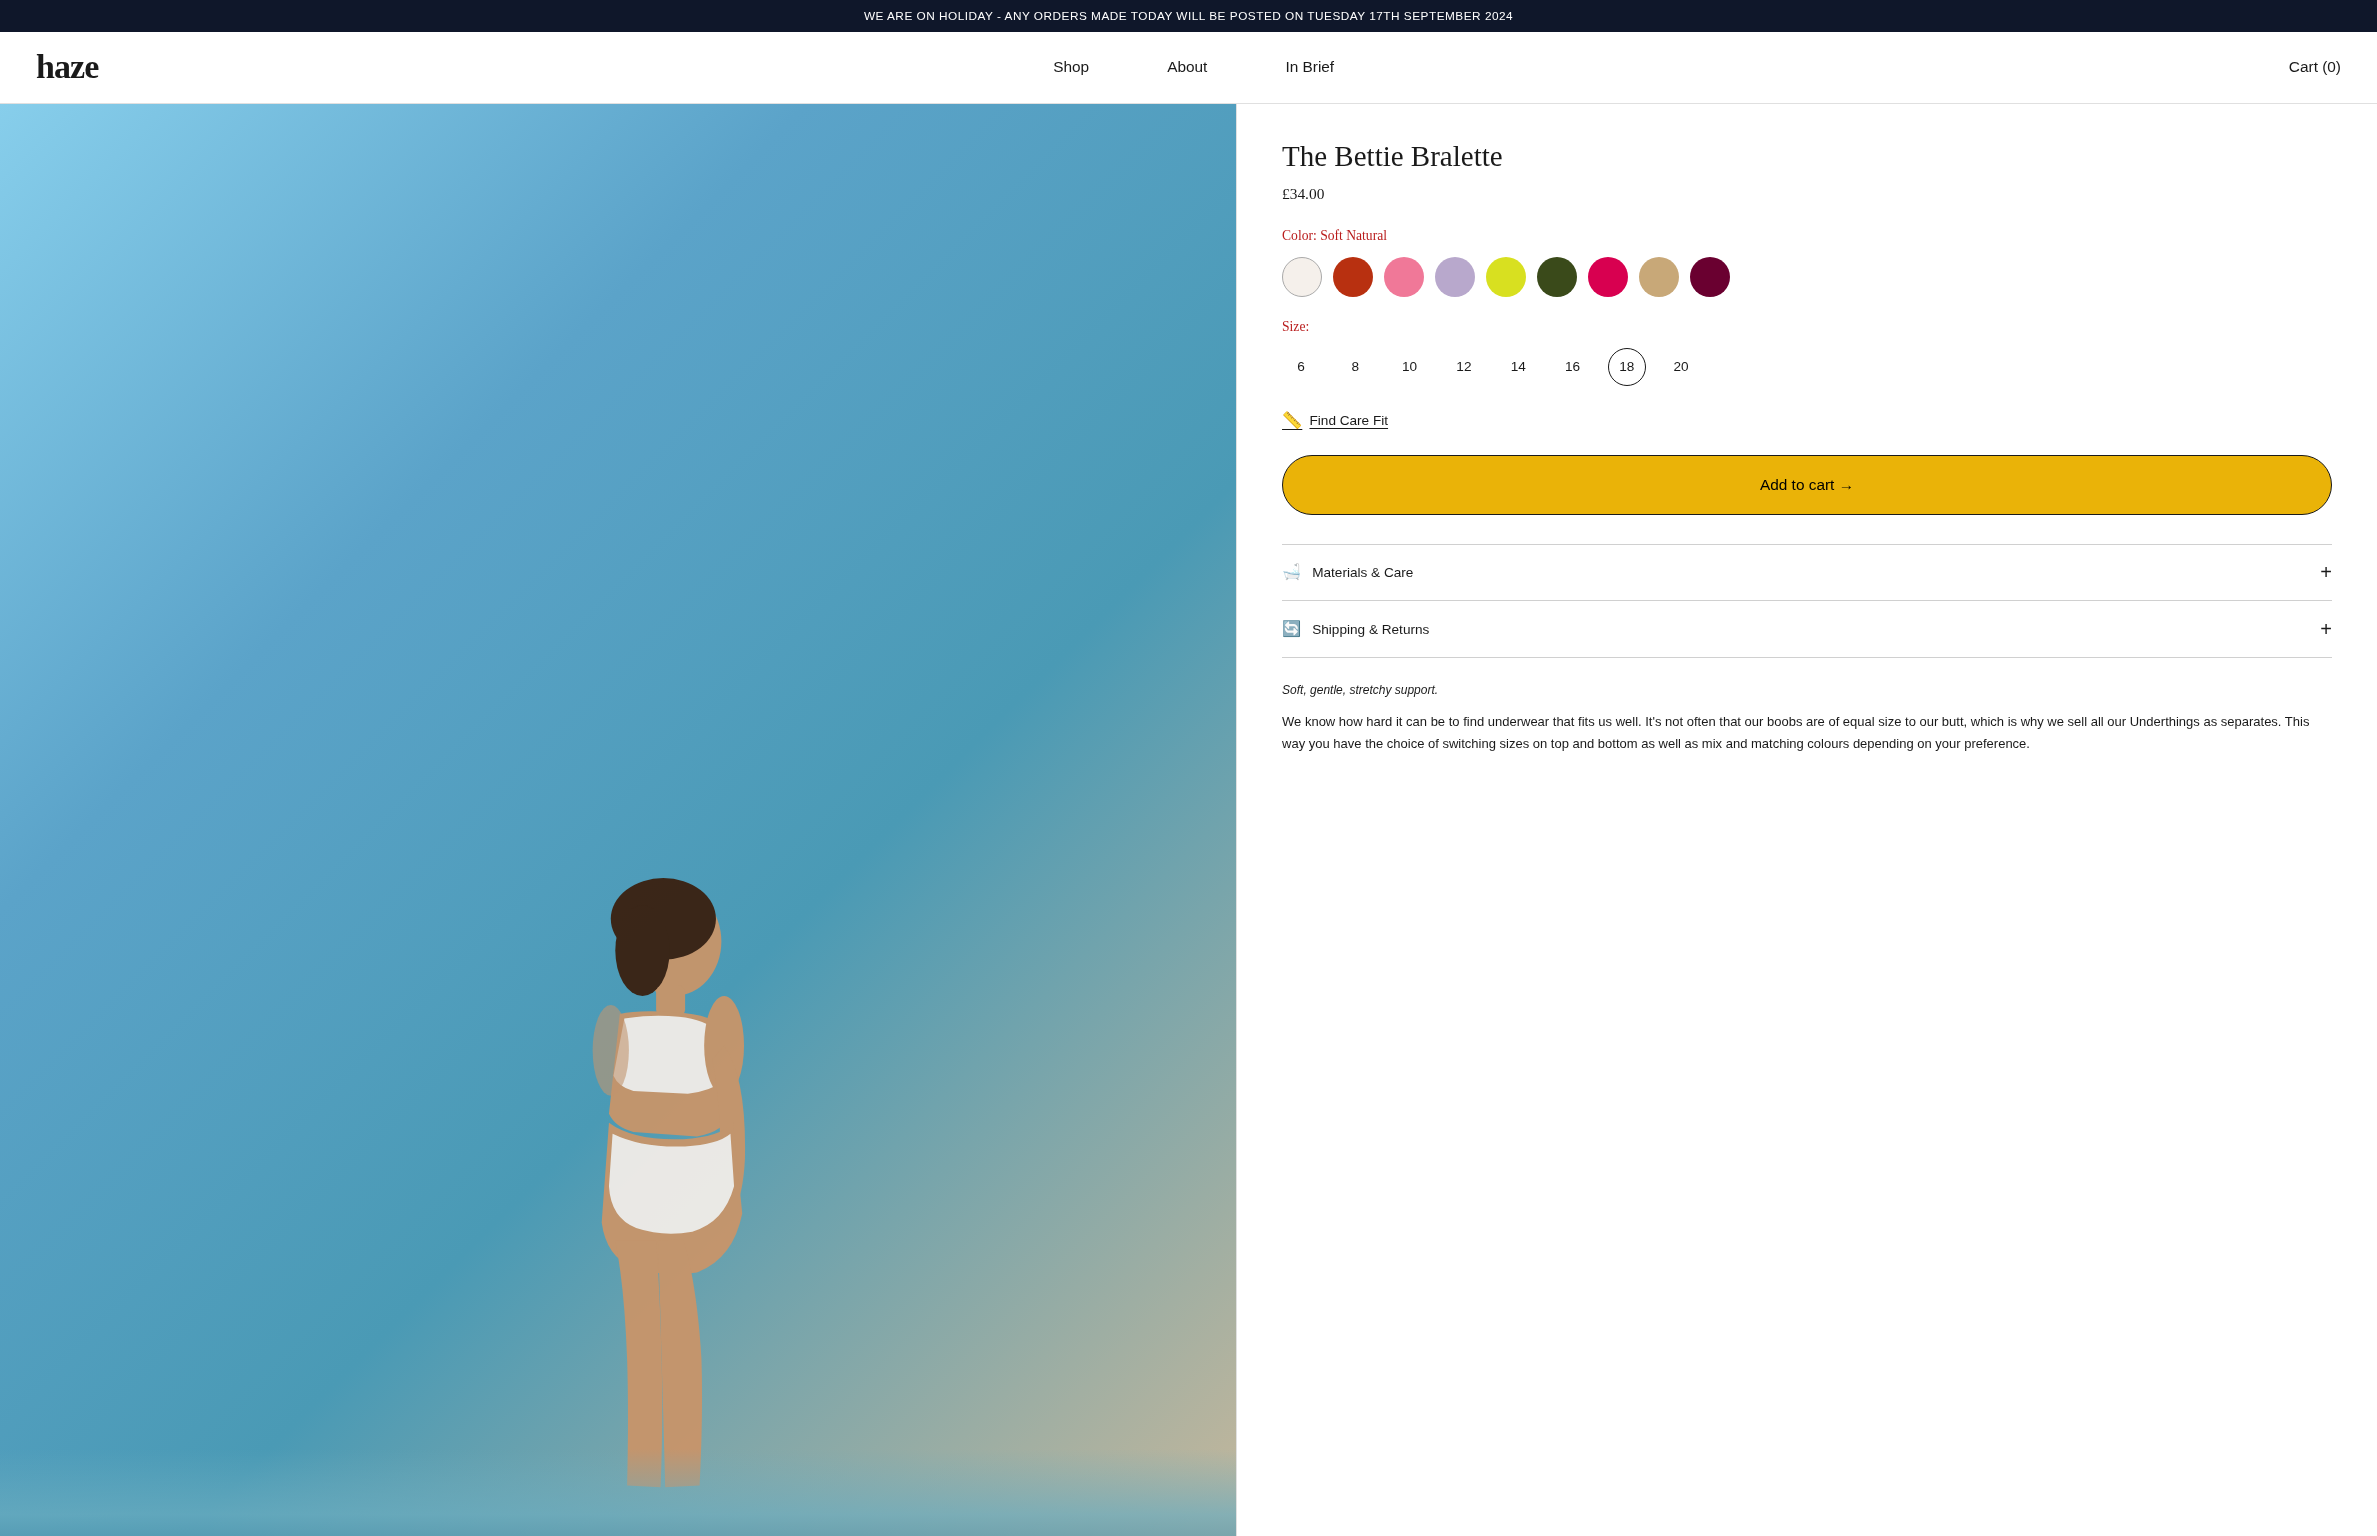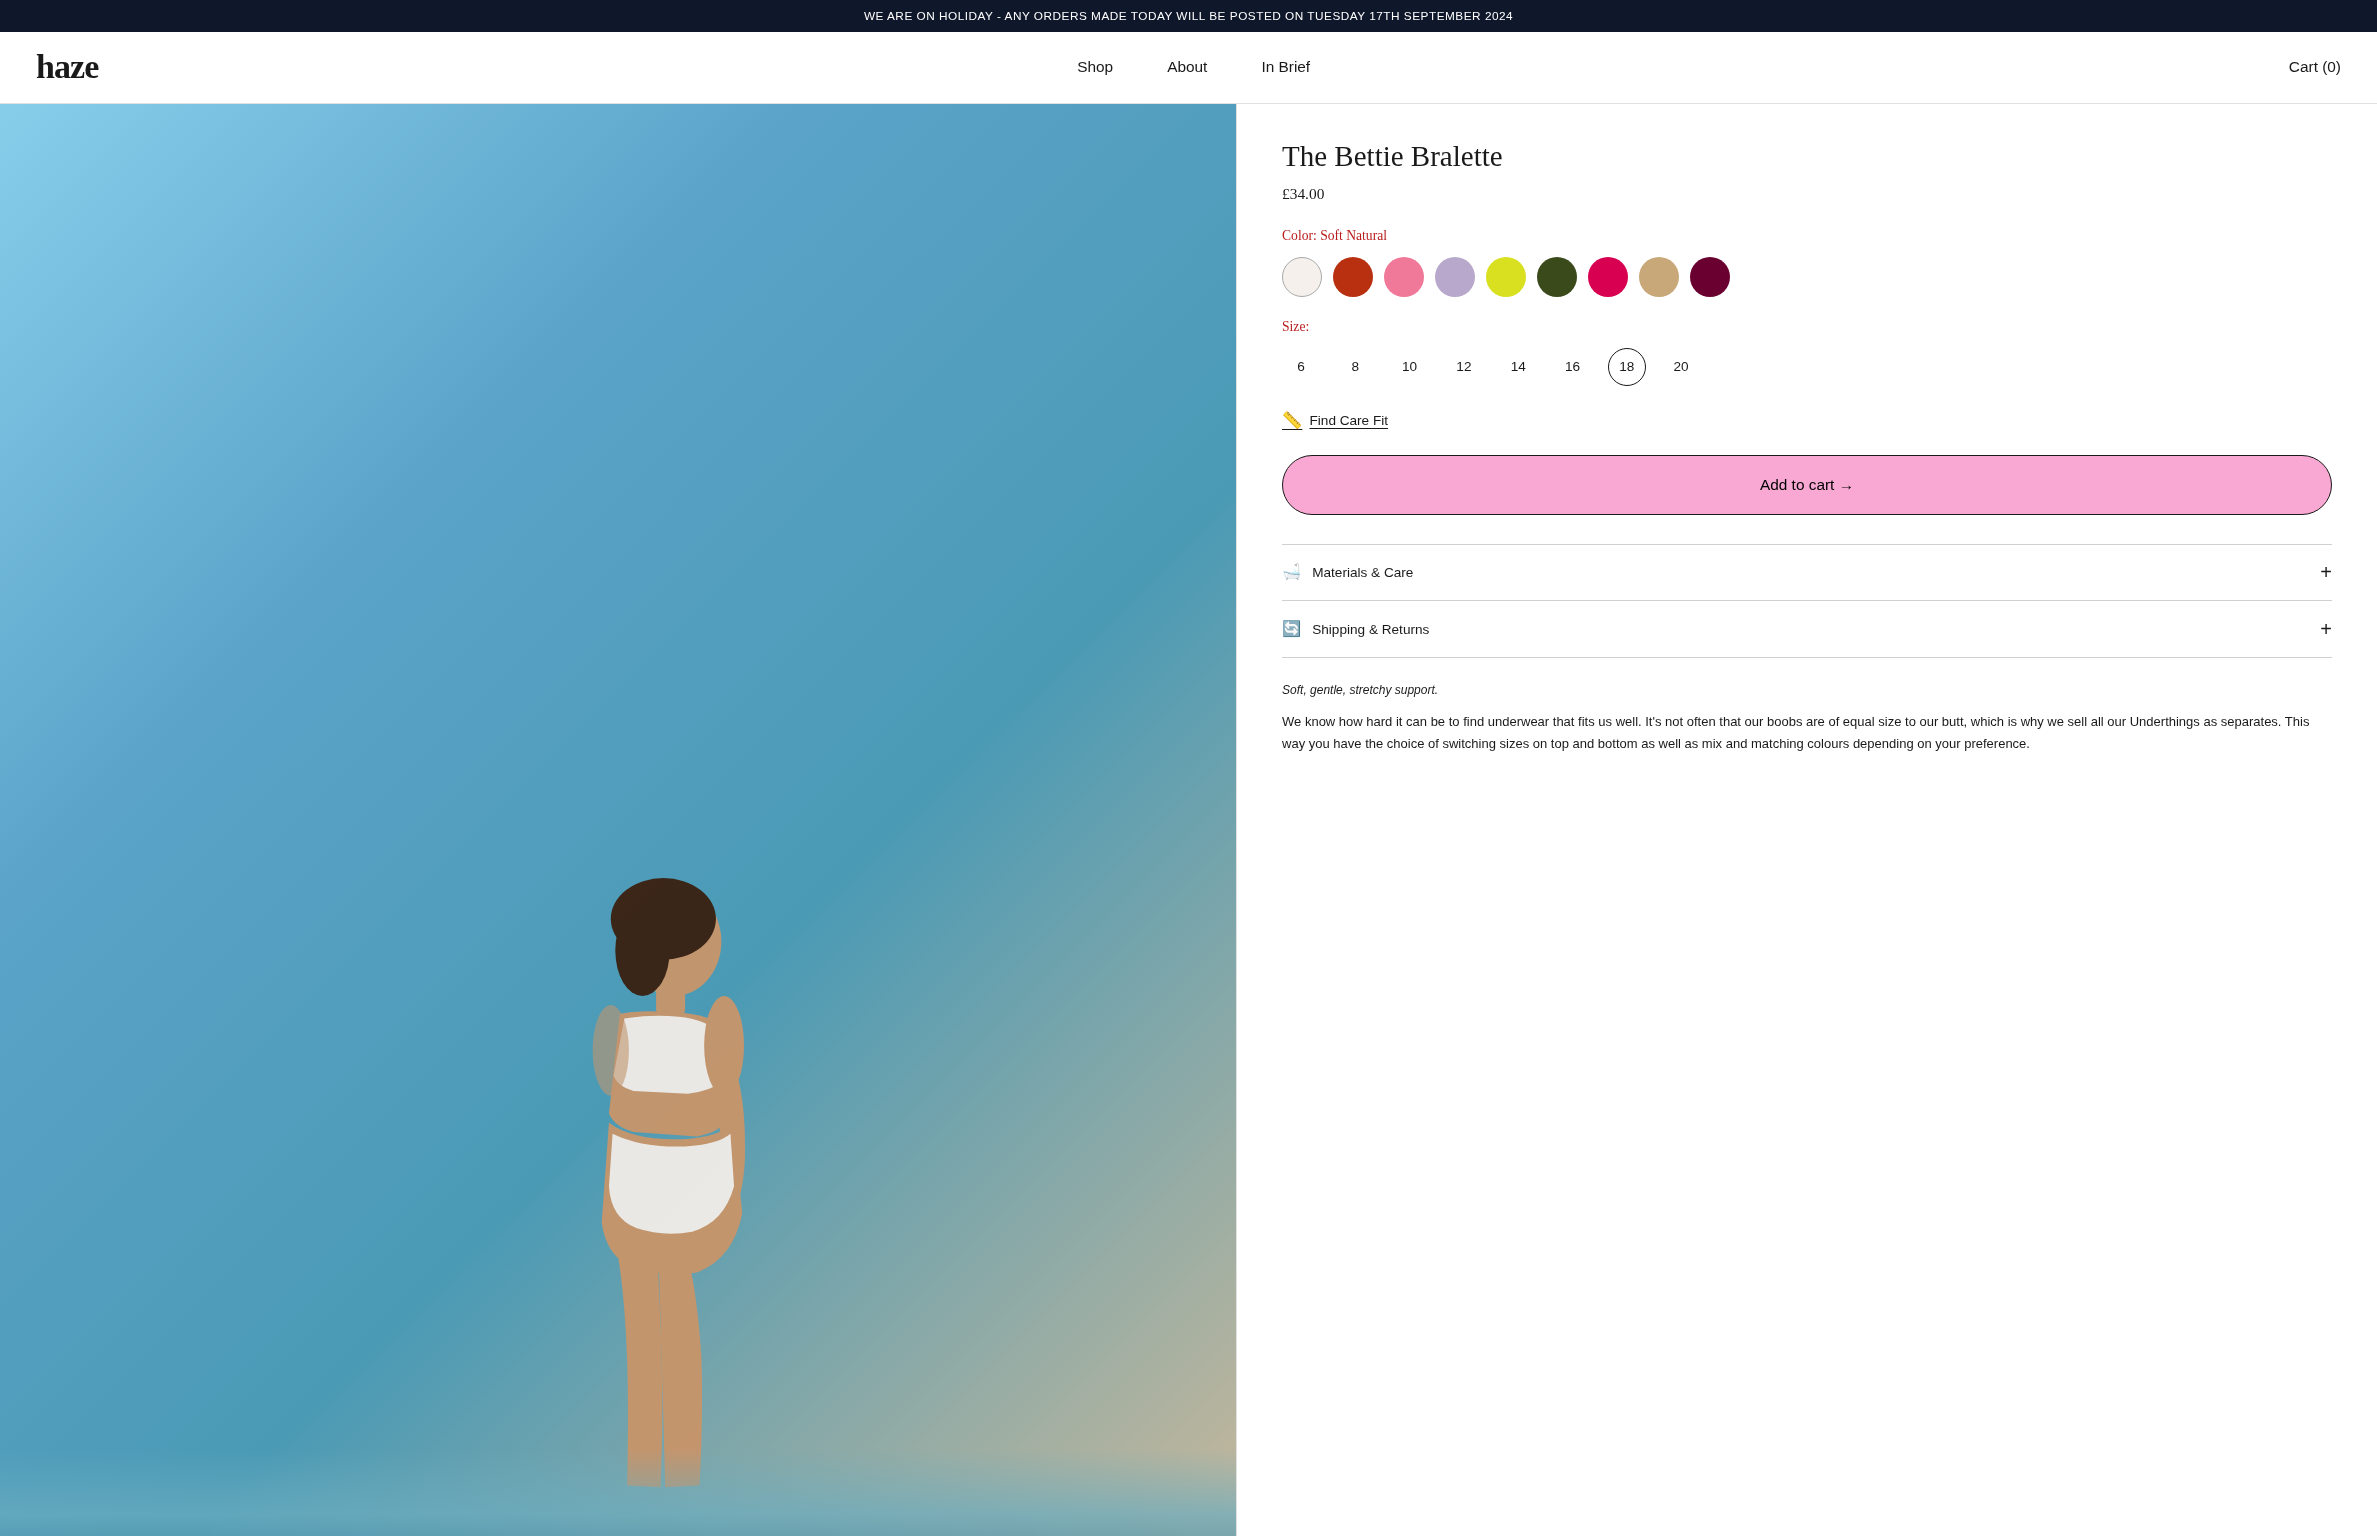--- a/index.html
+++ b/index.html
@@ -28,21 +28,21 @@
       font-size: 34px;
       font-weight: 900;
       font-family: Georgia, serif;
       color: #1a1a1a;
       letter-spacing: -0.9px;
       flex: 0 0 auto;
     }
     .nav-links {
       display: flex;
       justify-content: center;
-      gap: 54px;
+      gap: 78px;
       flex: 1;
       list-style: none;
     }
     .nav-links a {
       text-decoration: none;
       color: #1a1a1a;
       font-size: 15.4px;
       font-family: Arial, sans-serif;
     }
     .nav-cart {
@@ -177,21 +177,21 @@
     }
     .ruler-icon {
       font-size: 16.3px;
     }
 
     .add-to-cart-btn {
       width: 100%;
       padding: 20px 18px;
       border: 1.4px solid #1a1a1a;
       border-radius: 45px;
-      background: #f9a8d4;
+      background: #eab308;
       font-size: 15.4px;
       font-family: Arial, sans-serif;
       cursor: pointer;
       display: flex;
       align-items: center;
       justify-content: center;
       gap: 11px;
       margin-bottom: 29px;
       transition: background 0.15s;
     }

